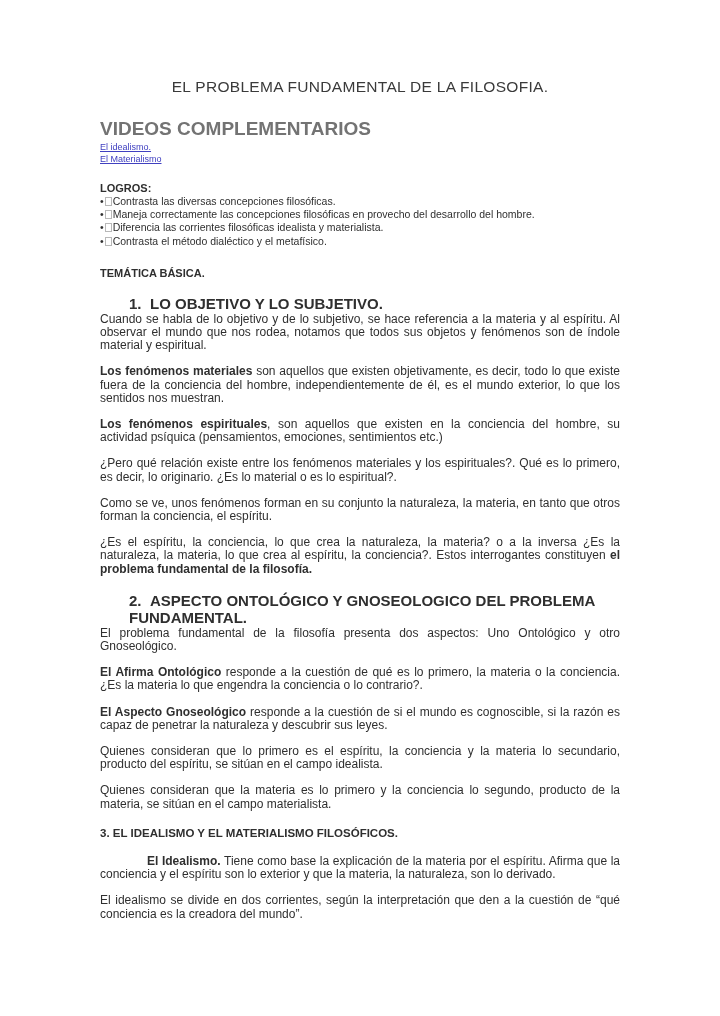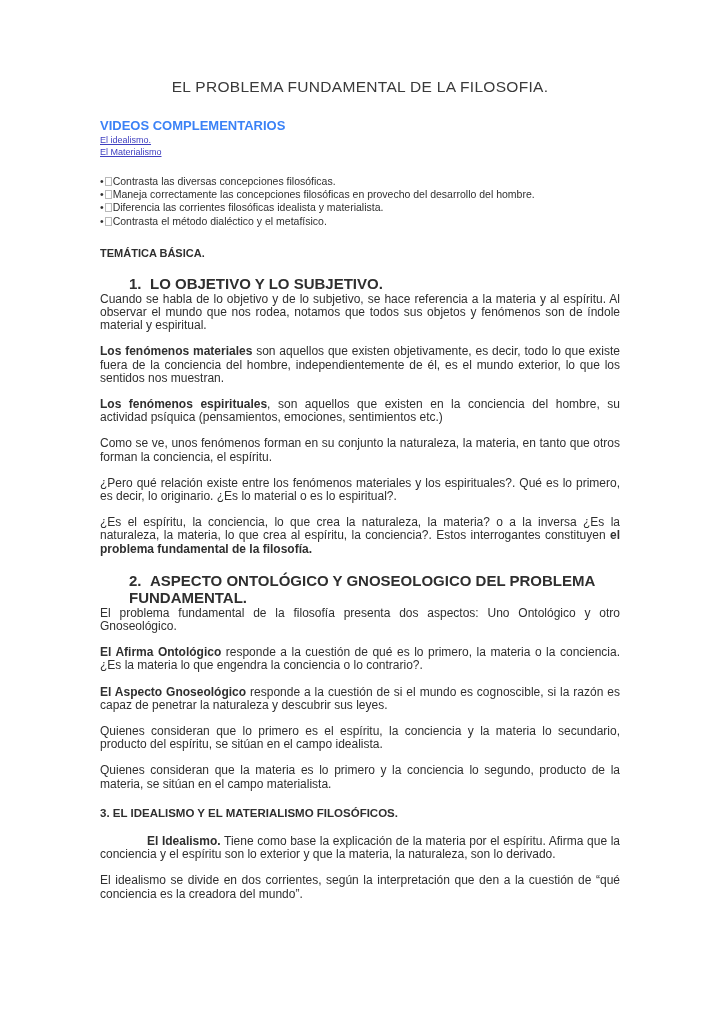--- a/index.html
+++ b/index.html
@@ -20,23 +20,23 @@
   }
   .doc-title {
     font-size: 15.5px;
     font-weight: 400;
     letter-spacing: 0.3px;
     text-align: center;
     color: #3a3a3a;
     margin: 0 0 22px 0;
   }
   .videos-heading {
-    font-size: 13px;
+    font-size: 19px;
     font-weight: 700;
-    color: #3b82f6;
+    color: #737373;
     margin: 0 0 2px 0;
   }
   .doclink {
     display: block;
     width: max-content;
     font-size: 9px;
     line-height: 11.5px;
     color: #4040c0;
     text-decoration: underline;
     cursor: pointer;
@@ -98,20 +98,21 @@
 
   <h1 class="doc-title">EL PROBLEMA FUNDAMENTAL DE LA FILOSOFIA.</h1>
 
   <div>
     <h2 class="videos-heading">VIDEOS COMPLEMENTARIOS</h2>
     <a class="doclink" href="#">El idealismo.</a>
     <a class="doclink" href="#">El Materialismo</a>
   </div>
 
   <div class="logros">
+    <h3 class="logros-heading">LOGROS:</h3>
     <div class="bullet-item">
       <span class="bullet-marker">•</span><span class="glyphbox"></span><span>Contrasta las diversas concepciones filosóficas.</span>
     </div>
     <div class="bullet-item">
       <span class="bullet-marker">•</span><span class="glyphbox"></span><span>Maneja correctamente las concepciones filosóficas en provecho del desarrollo del hombre.</span>
     </div>
     <div class="bullet-item">
       <span class="bullet-marker">•</span><span class="glyphbox"></span><span>Diferencia las corrientes filosóficas idealista y materialista.</span>
     </div>
     <div class="bullet-item">
@@ -124,23 +125,23 @@
   <div class="num-heading">
     <span class="num">1.</span><span>LO OBJETIVO Y LO SUBJETIVO.</span>
   </div>
 
   <p class="body-par tight"><span>Cuando se habla de lo objetivo y de lo subjetivo, se hace referencia a la materia y al espíritu. Al observar el mundo que nos rodea, notamos que todos sus objetos y fenómenos son de índole material y espiritual.</span></p>
 
   <p class="body-par"><span class="lead">Los fenómenos materiales</span><span> son aquellos que existen objetivamente, es decir, todo lo que existe fuera de la conciencia del hombre, independientemente de él, es el mundo exterior, lo que los sentidos nos muestran.</span></p>
 
   <p class="body-par"><span class="lead">Los fenómenos espirituales</span><span>, son aquellos que existen en la conciencia del hombre, su actividad psíquica (pensamientos, emociones, sentimientos etc.)</span></p>
 
+  <p class="body-par"><span>¿Pero qué relación existe entre los fenómenos materiales y los espirituales?. Qué es lo primero, es decir, lo originario. ¿Es lo material o es lo espiritual?.</span></p>
+
   <p class="body-par"><span>Como se ve, unos fenómenos forman en su conjunto la naturaleza, la materia, en tanto que otros forman la conciencia, el espíritu.</span></p>
-
-  <p class="body-par"><span>¿Pero qué relación existe entre los fenómenos materiales y los espirituales?. Qué es lo primero, es decir, lo originario. ¿Es lo material o es lo espiritual?.</span></p>
 
   <p class="body-par"><span>¿Es el espíritu, la conciencia, lo que crea la naturaleza, la materia? o a la inversa ¿Es la naturaleza, la materia, lo que crea al espíritu, la conciencia?. Estos interrogantes constituyen </span><span class="tailbold">el problema fundamental de la filosofía.</span></p>
 
   <div class="num-heading">
     <span class="num">2.</span><span>ASPECTO ONTOLÓGICO Y GNOSEOLOGICO DEL PROBLEMA FUNDAMENTAL.</span>
   </div>
 
   <p class="body-par tight"><span>El problema fundamental de la filosofía presenta dos aspectos: Uno Ontológico y otro Gnoseológico.</span></p>
 
   <p class="body-par"><span class="lead">El Afirma Ontológico</span><span> responde a la cuestión de qué es lo primero, la materia o la conciencia. ¿Es la materia lo que engendra la conciencia o lo contrario?.</span></p>

